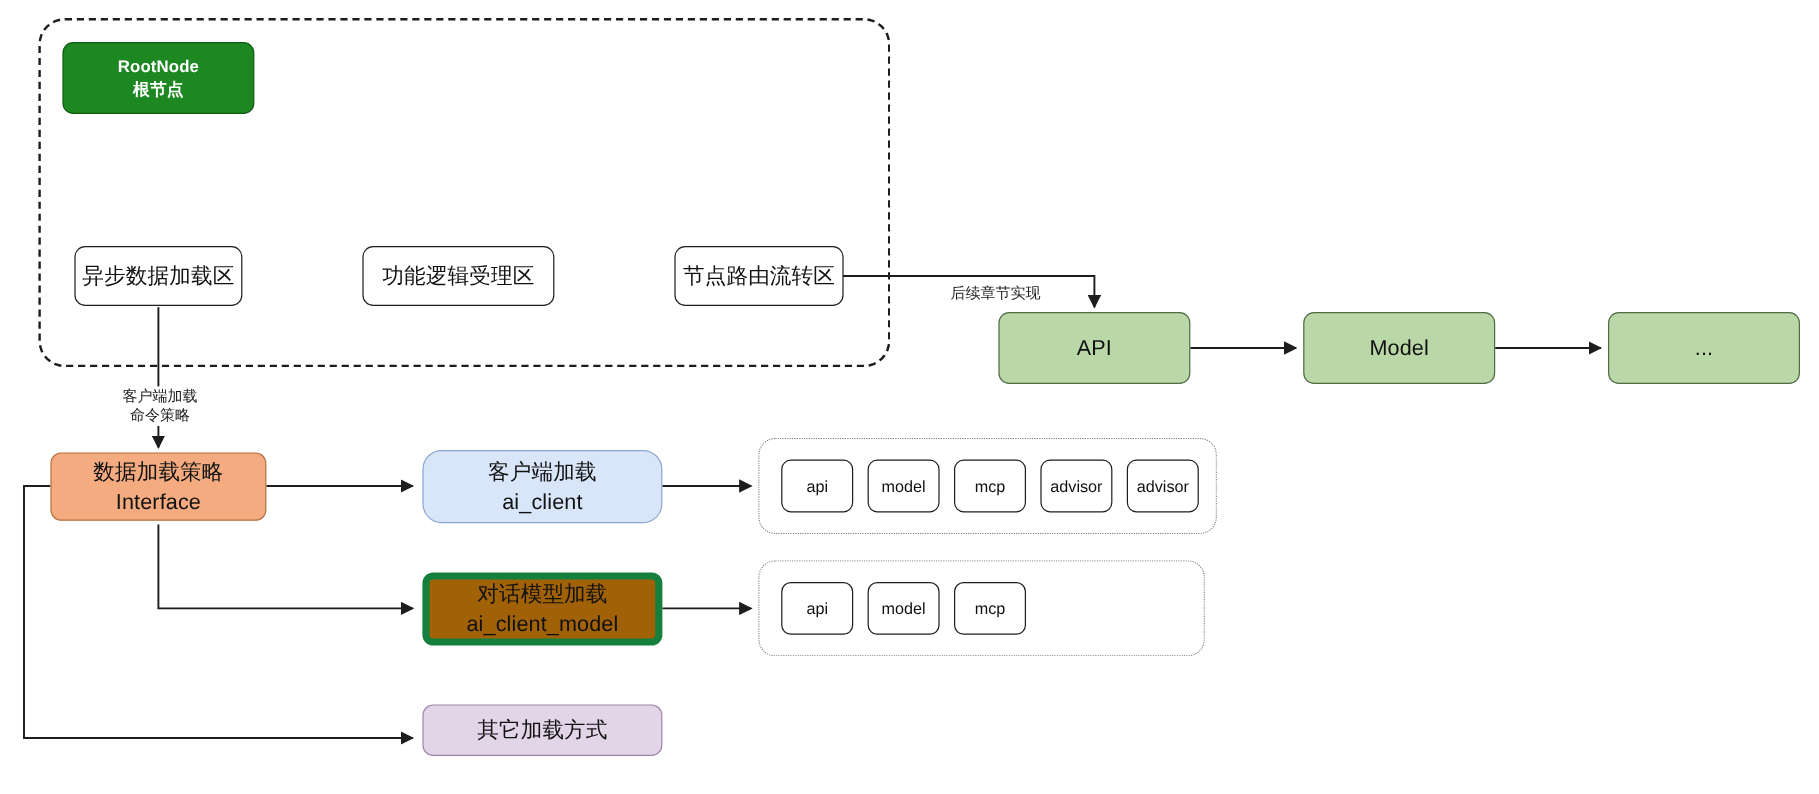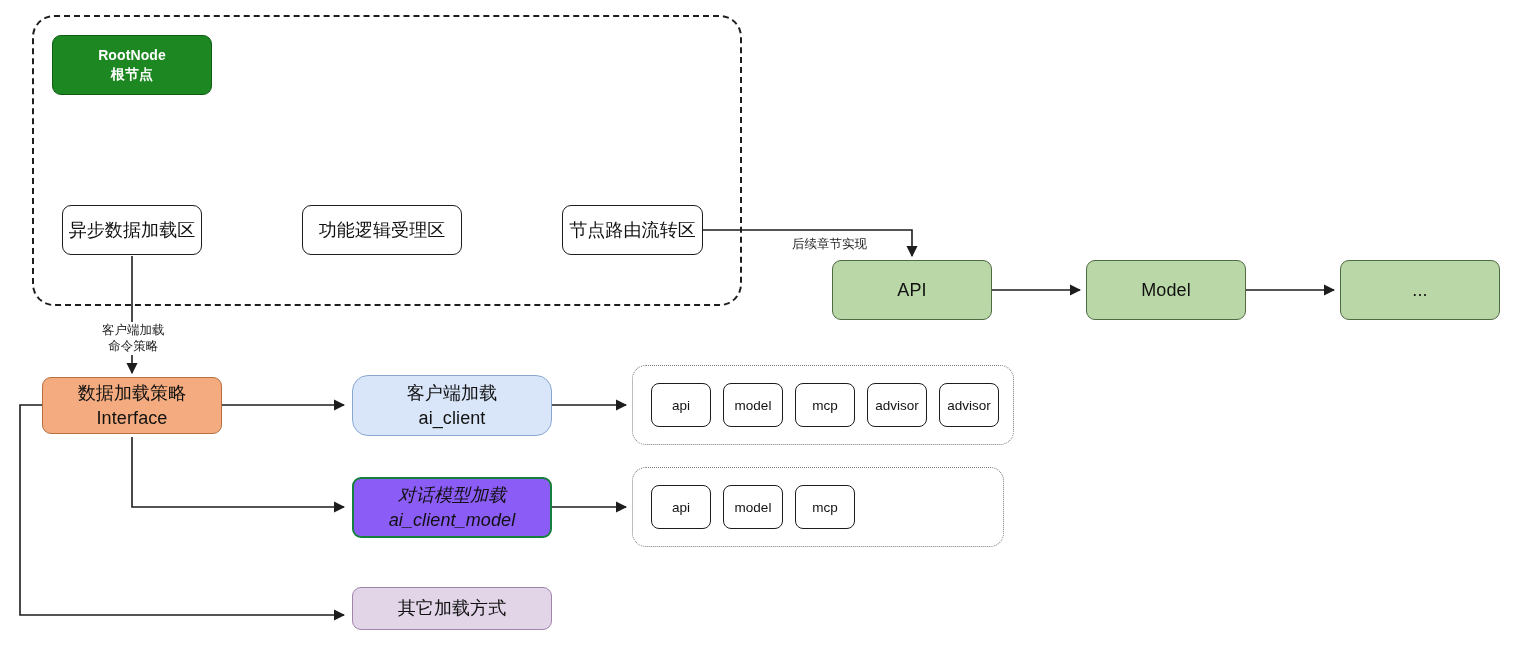--- a/index.html
+++ b/index.html
@@ -82,21 +82,21 @@
     background:#1d8722;
     border:1.6px solid #0f5c14;
     color:#ffffff;
     font-weight:bold;
     font-size:14px;
   }
   .n-plain{background:#ffffff;}
   .n-green{background:#bad8a7;border:1px solid #4f6b43;}
   .n-orange{background:#f3ab7f;border:1px solid #b4703f;}
   .n-blue{background:#d9e6fa;border:1px solid #8aa7cf;}
-  .n-pink{background:#8b5cf6;border:2px solid #15803d;font-style:italic;}
+  .n-pink{background:#a16207;border:6px solid #15803d;}
   .n-purple{background:#e1d5e7;border:1px solid #9f84ab;}
 </style>
 </head>
 <body>
 
 <div id="canvas">
 
   <svg class="edge-layer" viewBox="0 0 1516 662" xmlns="http://www.w3.org/2000/svg">
     <defs>
       <marker id="arrow" viewBox="0 0 10 10" refX="9" refY="5" markerWidth="7" markerHeight="7" orient="auto-start-reverse">

